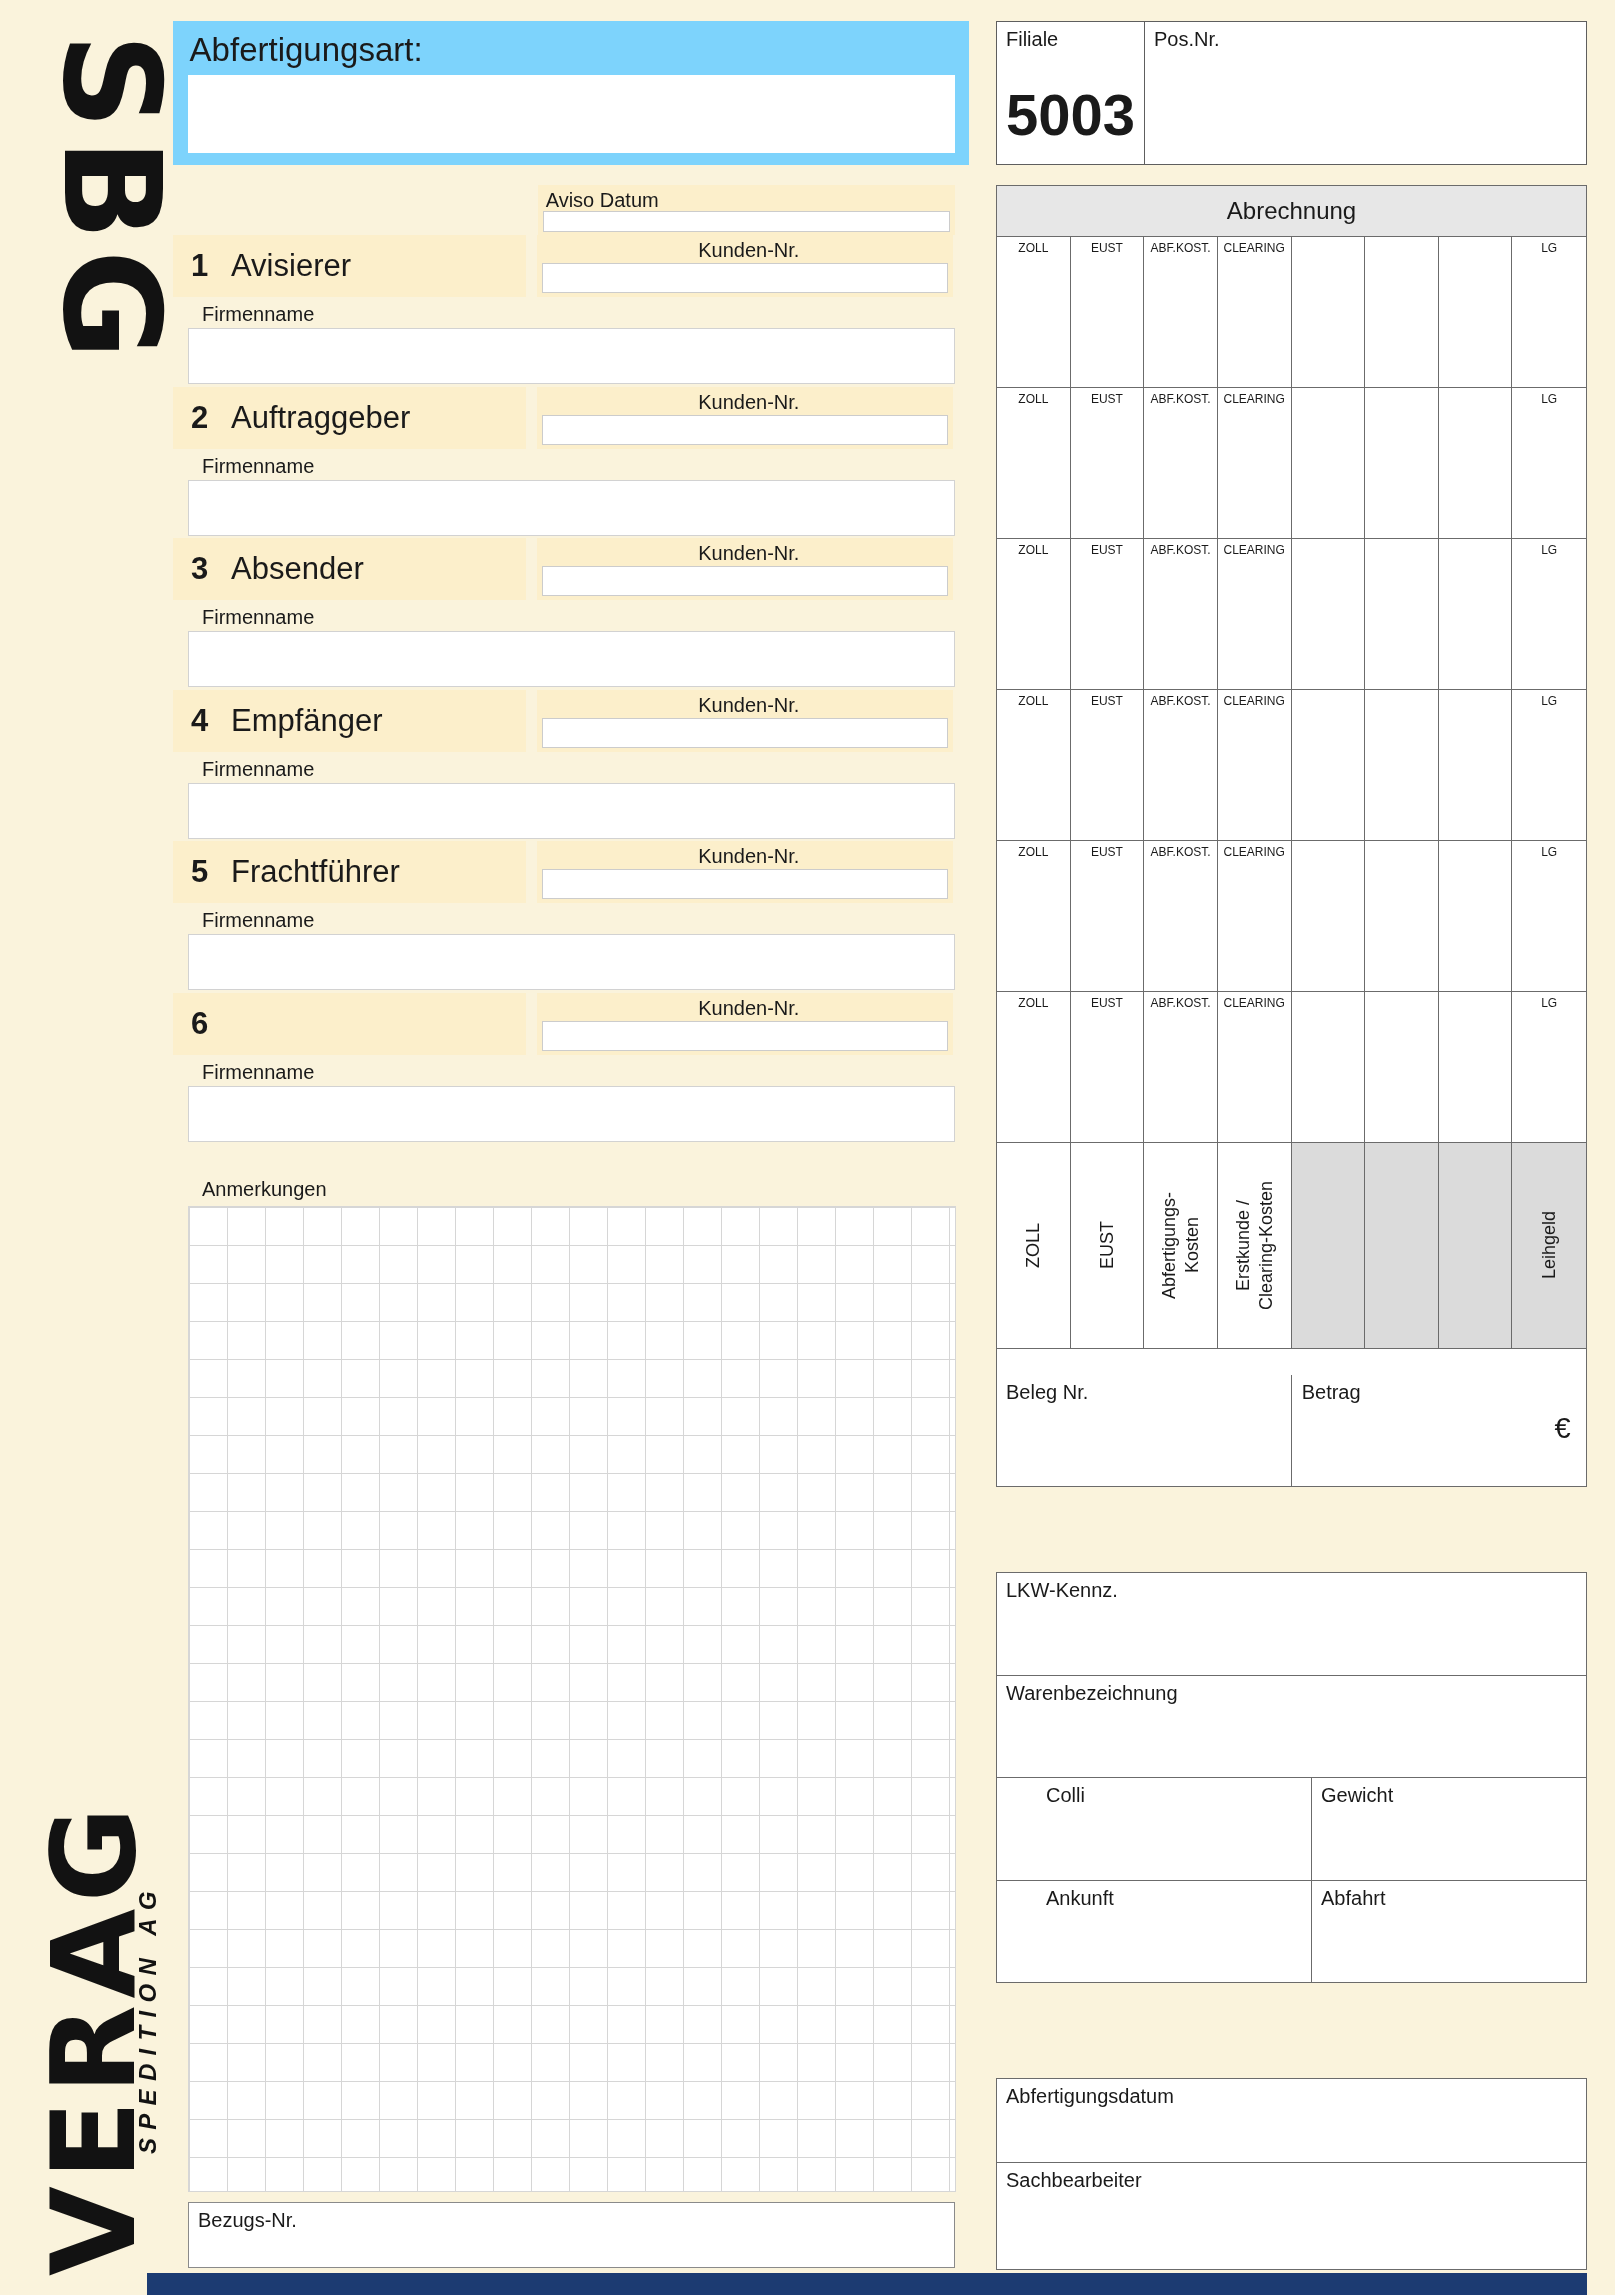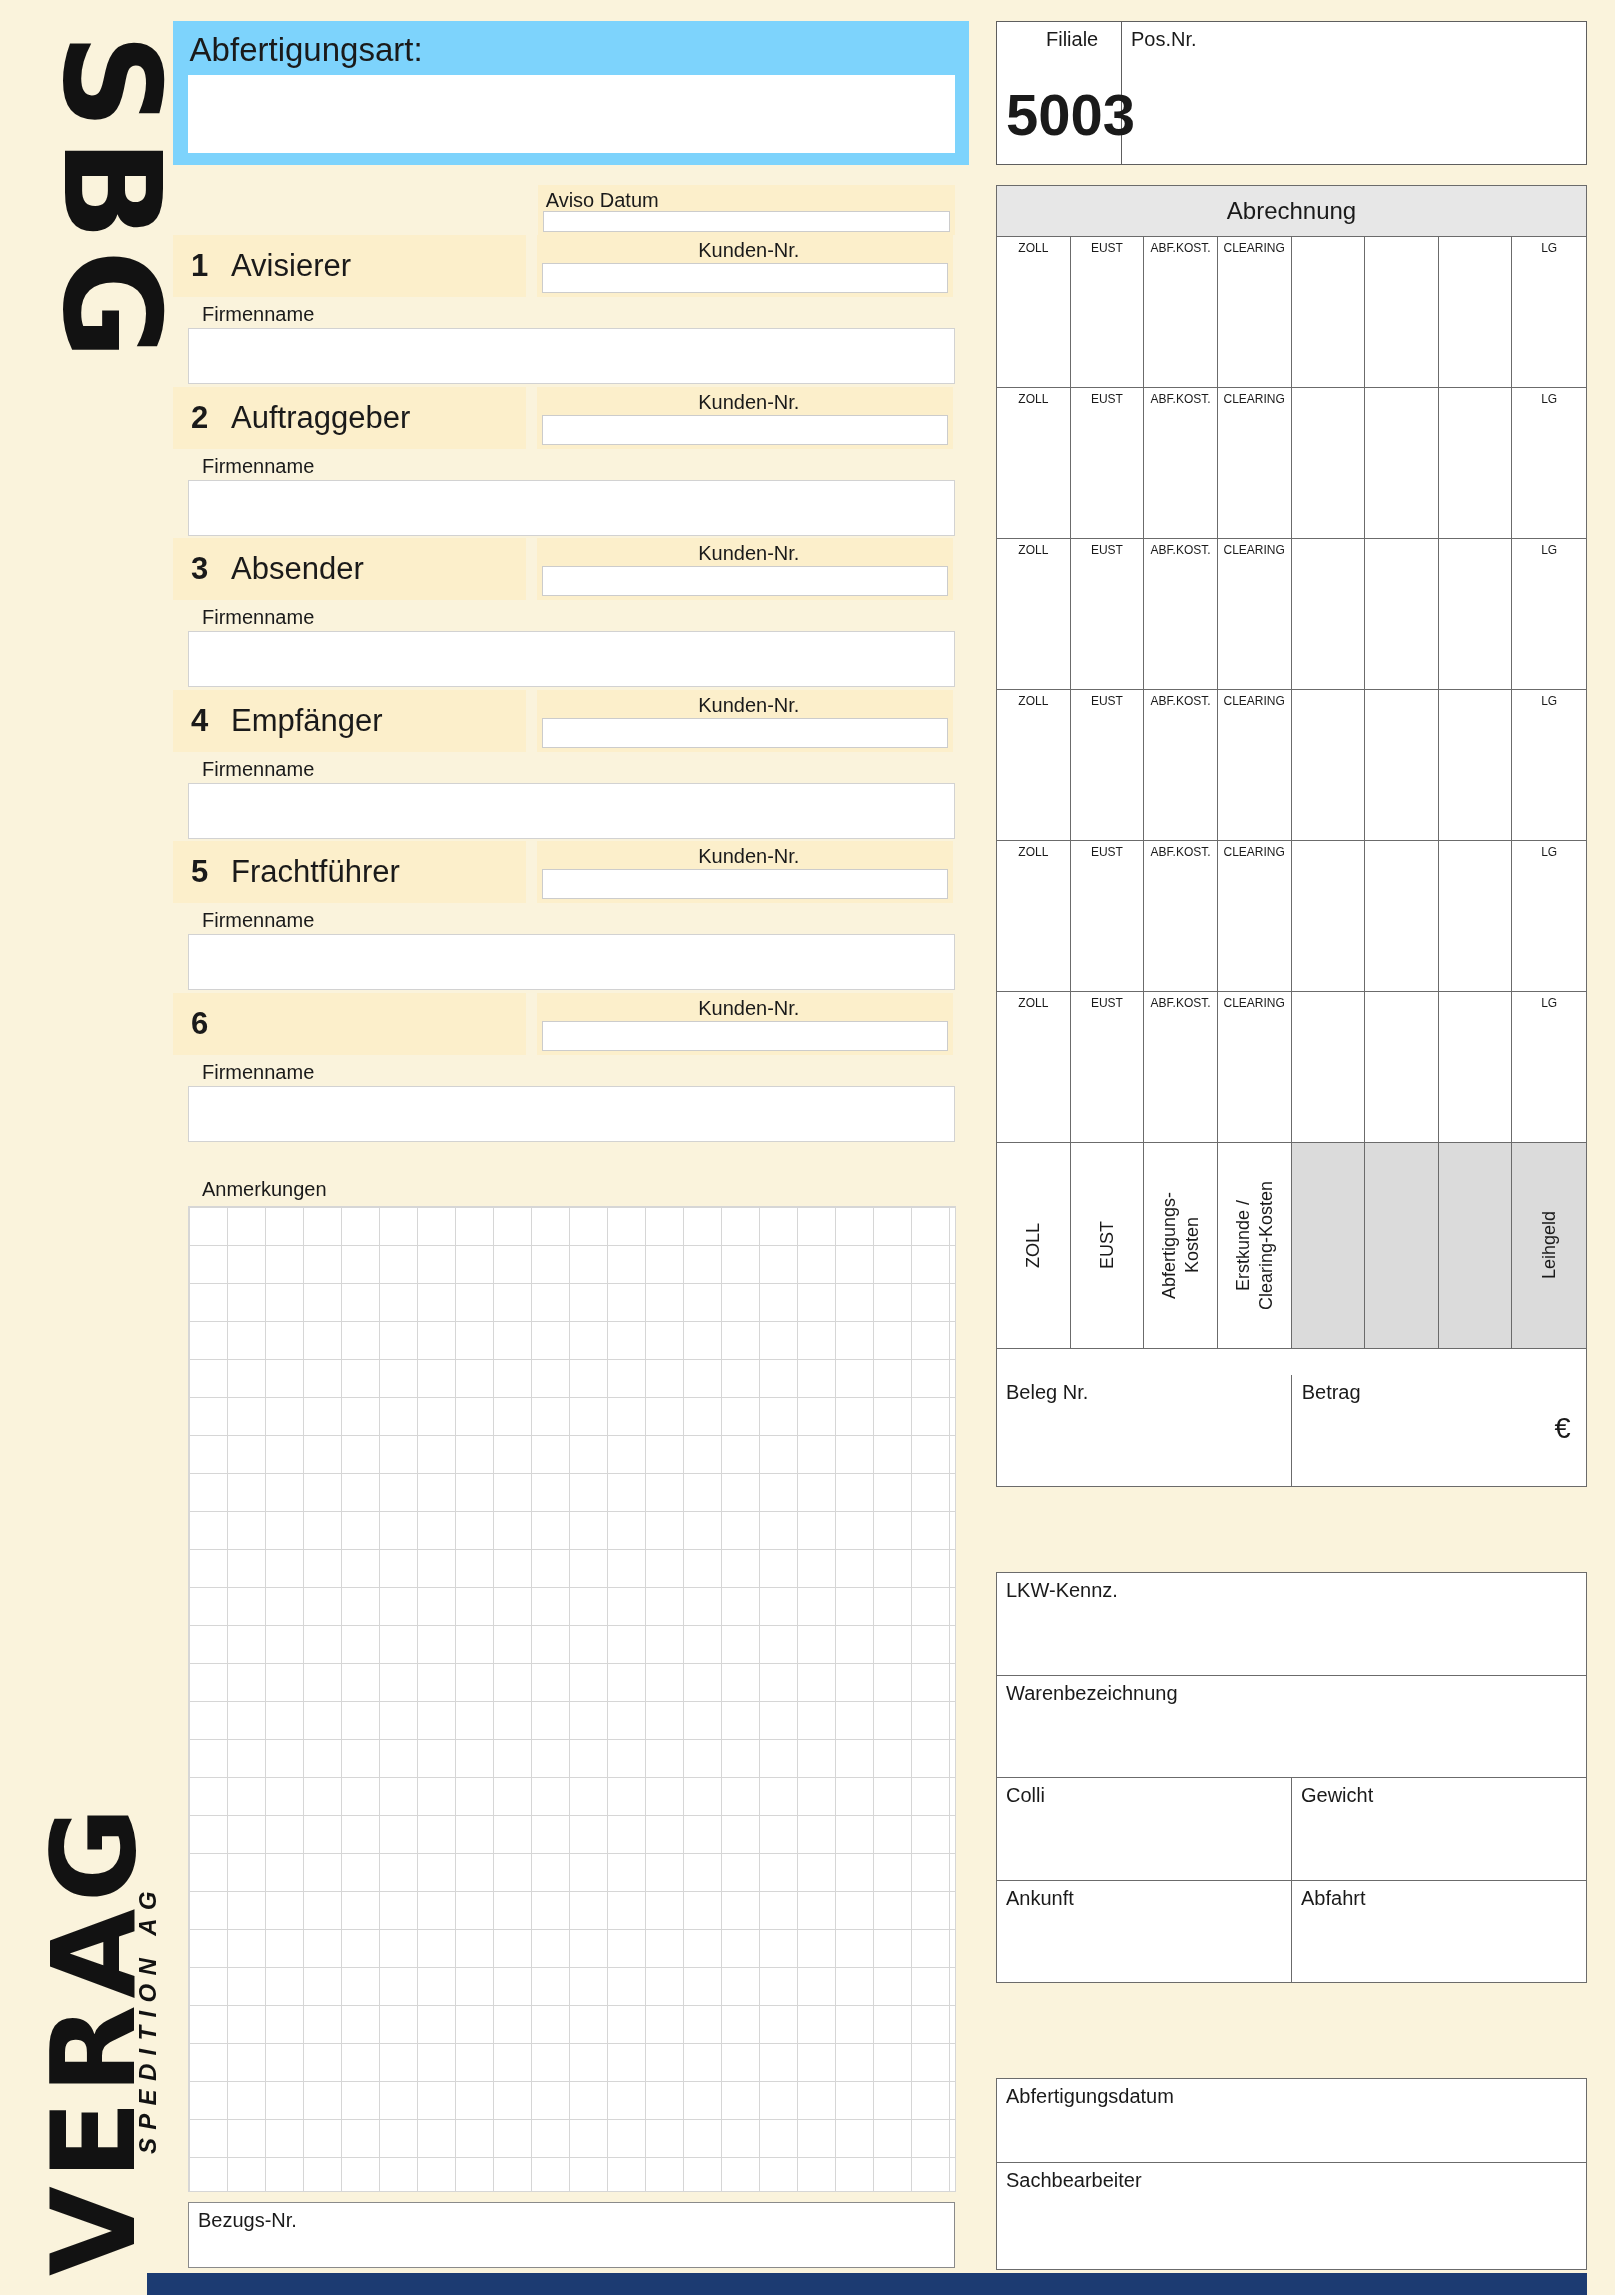--- a/index.html
+++ b/index.html
@@ -29,21 +29,21 @@
     font-weight:bold; font-style:italic;
     font-size:24px; letter-spacing:8.3px; color:#121212;
   }
 
   
   .abf-box { position:absolute; left:173px; top:20.5px; width:796px; height:144px; background:#7dd3fc; }
   .abf-label { position:absolute; left:16.6px; top:10.2px; font-size:33px; }
   .abf-field { position:absolute; left:14.7px; top:54px; width:767px; height:78px; background:#fff; }
 
   .filiale-box { position:absolute; left:996px; top:20.5px; width:591px; height:144px; background:#fff; border:1.9px solid #5e5e5e; display:flex; }
-  .filiale-cell { width:125px; border-right:1.9px solid #5e5e5e; position:relative;padding-left:40px; }
+  .filiale-cell { width:148px; border-right:1.9px solid #5e5e5e; position:relative; }
   .small-label { font-size:20px; padding:6.4px 0 0 9px; }
   .filiale-value { position:absolute; left:9px; bottom:15.3px; font-size:58px; font-weight:bold; }
   .posnr-cell { flex:1; }
 
   
   .hl-group { background:#fcefcb; position:absolute; }
   .hl-label { font-size:20px; padding:3.8px 0 0 7.7px; }
   .hl-field { position:absolute; left:5.1px; right:5.1px; top:28px; bottom:4.5px; background:#fff; border:0.6px solid #ccc; }
   .aviso-group { left:538px; top:185px; width:417px; height:50px; }
   .aviso-group .hl-field { top:25.6px; bottom:3.2px; }
@@ -84,21 +84,21 @@
       linear-gradient(to right, #d6d6d6 0.6px, transparent 0.6px),
       linear-gradient(to bottom, #d6d6d6 0.6px, transparent 0.6px);
     background-size:38px 38px;
     border:0.6px solid #d6d6d6;
   }
 
   
   .lkw-block { position:absolute; left:996px; top:1572px; width:591px; height:411px; background:#fff; border:1.9px solid #6b6b6b; display:flex; flex-direction:column; }
   .lkw-row { flex:1; border-bottom:1.3px solid #6b6b6b; font-size:20px; }
   .lkw-row:last-child { border-bottom:none; }
-  .split { display:flex; }
+  .split { display:flex;padding-left:40px; }
   .split > div { flex:1; }
   .split > div:first-child { border-right:1.3px solid #6b6b6b; }
 
   .datum-block { position:absolute; left:996px; top:2078px; width:591px; height:192px; background:#fff; border:1.9px solid #6b6b6b; display:flex; flex-direction:column; }
   .datum-row1 { height:84px; border-bottom:1.3px solid #6b6b6b; font-size:20px; }
   .datum-row2 { flex:1; font-size:20px; }
 
   .bezug-box { position:absolute; left:188px; top:2202px; width:767px; height:66px; background:#fff; border:1.3px solid #8a8a8a; font-size:20px; }
 
   .blue-bar { position:absolute; left:147px; top:2273px; width:1440px; height:22.4px; background:#1c3b72; }

